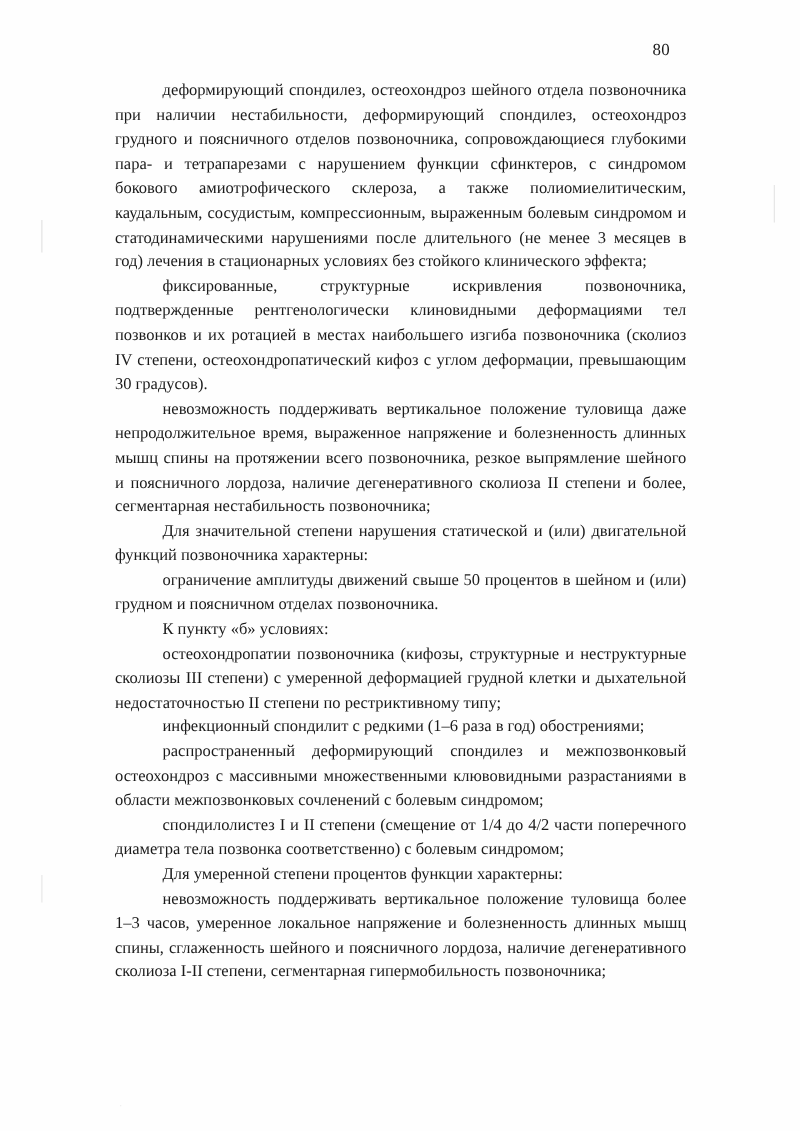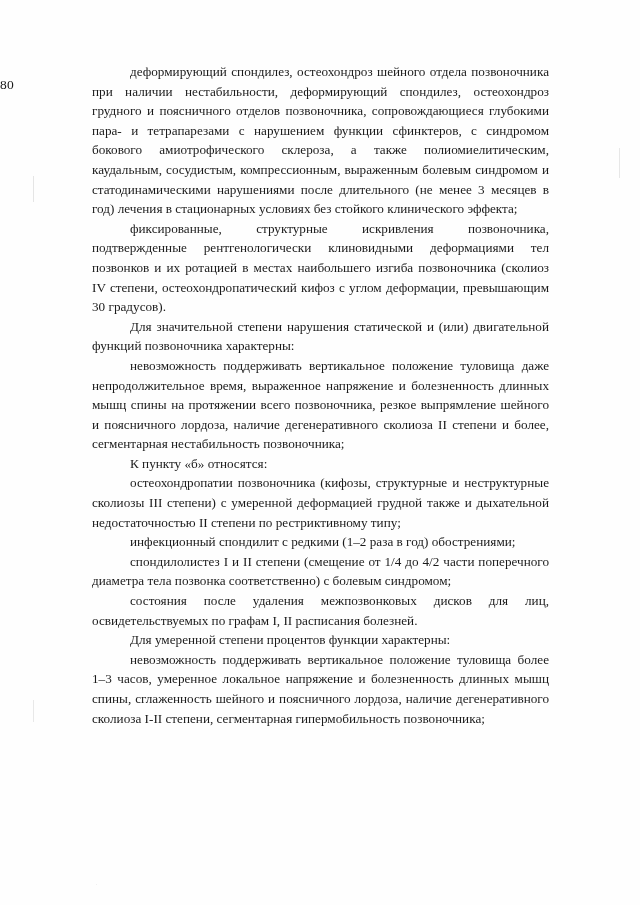--- a/index.html
+++ b/index.html
@@ -21,24 +21,23 @@
     top: 0;
     width: 640px;
     height: 905px;
     background: #fefefe;
   }
   .page-number {
     position: absolute;
     top: 32px;
     left: 0;
     width: 536px;
-    text-align: left;
+    text-align: right;
     font-size: 13.5px;
     letter-spacing: 0.2px;
-    margin-top: 45px;
   }
   .body-text {
     position: absolute;
     top: 62px;
     left: 92px;
     width: 457px;
     font-size: 13.2px;
     line-height: 19.6px;
     text-align: justify;
     text-justify: inter-word;
@@ -63,27 +62,28 @@
 </head>
 <body>
 
 <div class="page">
 
   <div class="page-number">80</div>
 
   <div class="body-text">
     <p class="para">деформирующий спондилез, остеохондроз шейного отдела позвоночника при наличии нестабильности, деформирующий спондилез, остеохондроз грудного и поясничного отделов позвоночника, сопровождающиеся глубокими пара- и тетрапарезами с нарушением функции сфинктеров, с синдромом бокового амиотрофического склероза, а также полиомиелитическим, каудальным, сосудистым, компрессионным, выраженным болевым синдромом и статодинамическими нарушениями после длительного (не менее 3 месяцев в год) лечения в стационарных условиях без стойкого клинического эффекта;</p>
     <p class="para">фиксированные, структурные искривления позвоночника, подтвержденные рентгенологически клиновидными деформациями тел позвонков и их ротацией в местах наибольшего изгиба позвоночника (сколиоз IV степени, остеохондропатический кифоз с углом деформации, превышающим 30 градусов).</p>
+    <p class="para">невозможность поддерживать вертикальное положение туловища даже непродолжительное время, выраженное напряжение и болезненность длинных мышц спины на протяжении всего позвоночника, резкое выпрямление шейного и поясничного лордоза, наличие дегенеративного сколиоза II степени и более, сегментарная нестабильность позвоночника;</p>
     <p class="para">Для значительной степени нарушения статической и (или) двигательной функций позвоночника характерны:</p>
-    <p class="para">невозможность поддерживать вертикальное положение туловища даже непродолжительное время, выраженное напряжение и болезненность длинных мышц спины на протяжении всего позвоночника, резкое выпрямление шейного и поясничного лордоза, наличие дегенеративного сколиоза II степени и более, сегментарная нестабильность позвоночника;</p>
-    <p class="para">К пункту «б» относятся:</p>
-    <p class="para">остеохондропатии позвоночника (кифозы, структурные и неструктурные сколиозы III степени) с умеренной деформацией грудной также и дыхательной недостаточностью II степени по рестриктивному типу;</p>
-    <p class="para">инфекционный спондилит с редкими (1–2 раза в год) обострениями;</p>
+    <p class="para">ограничение амплитуды движений свыше 50 процентов в шейном и (или) грудном и поясничном отделах позвоночника.</p>
+    <p class="para">К пункту «б» условиях:</p>
+    <p class="para">остеохондропатии позвоночника (кифозы, структурные и неструктурные сколиозы III степени) с умеренной деформацией грудной клетки и дыхательной недостаточностью II степени по рестриктивному типу;</p>
+    <p class="para">инфекционный спондилит с редкими (1–6 раза в год) обострениями;</p>
+    <p class="para">распространенный деформирующий спондилез и межпозвонковый остеохондроз с массивными множественными клювовидными разрастаниями в области межпозвонковых сочленений с болевым синдромом;</p>
     <p class="para">спондилолистез I и II степени (смещение от 1/4 до 4/2 части поперечного диаметра тела позвонка соответственно) с болевым синдромом;</p>
-    <p class="para">состояния после удаления межпозвонковых дисков для лиц, освидетельствуемых по графам I, II расписания болезней.</p>
     <p class="para">Для умеренной степени процентов функции характерны:</p>
     <p class="para">невозможность поддерживать вертикальное положение туловища более 1–3 часов, умеренное локальное напряжение и болезненность длинных мышц спины, сглаженность шейного и поясничного лордоза, наличие дегенеративного сколиоза I-II степени, сегментарная гипермобильность позвоночника;</p>
   </div>
 
   <div class="edge-mark edge-left-1"></div>
   <div class="edge-mark edge-left-2"></div>
   <div class="edge-mark edge-right-1"></div>
   <div class="edge-mark edge-bottom"></div>
 
 </div>

